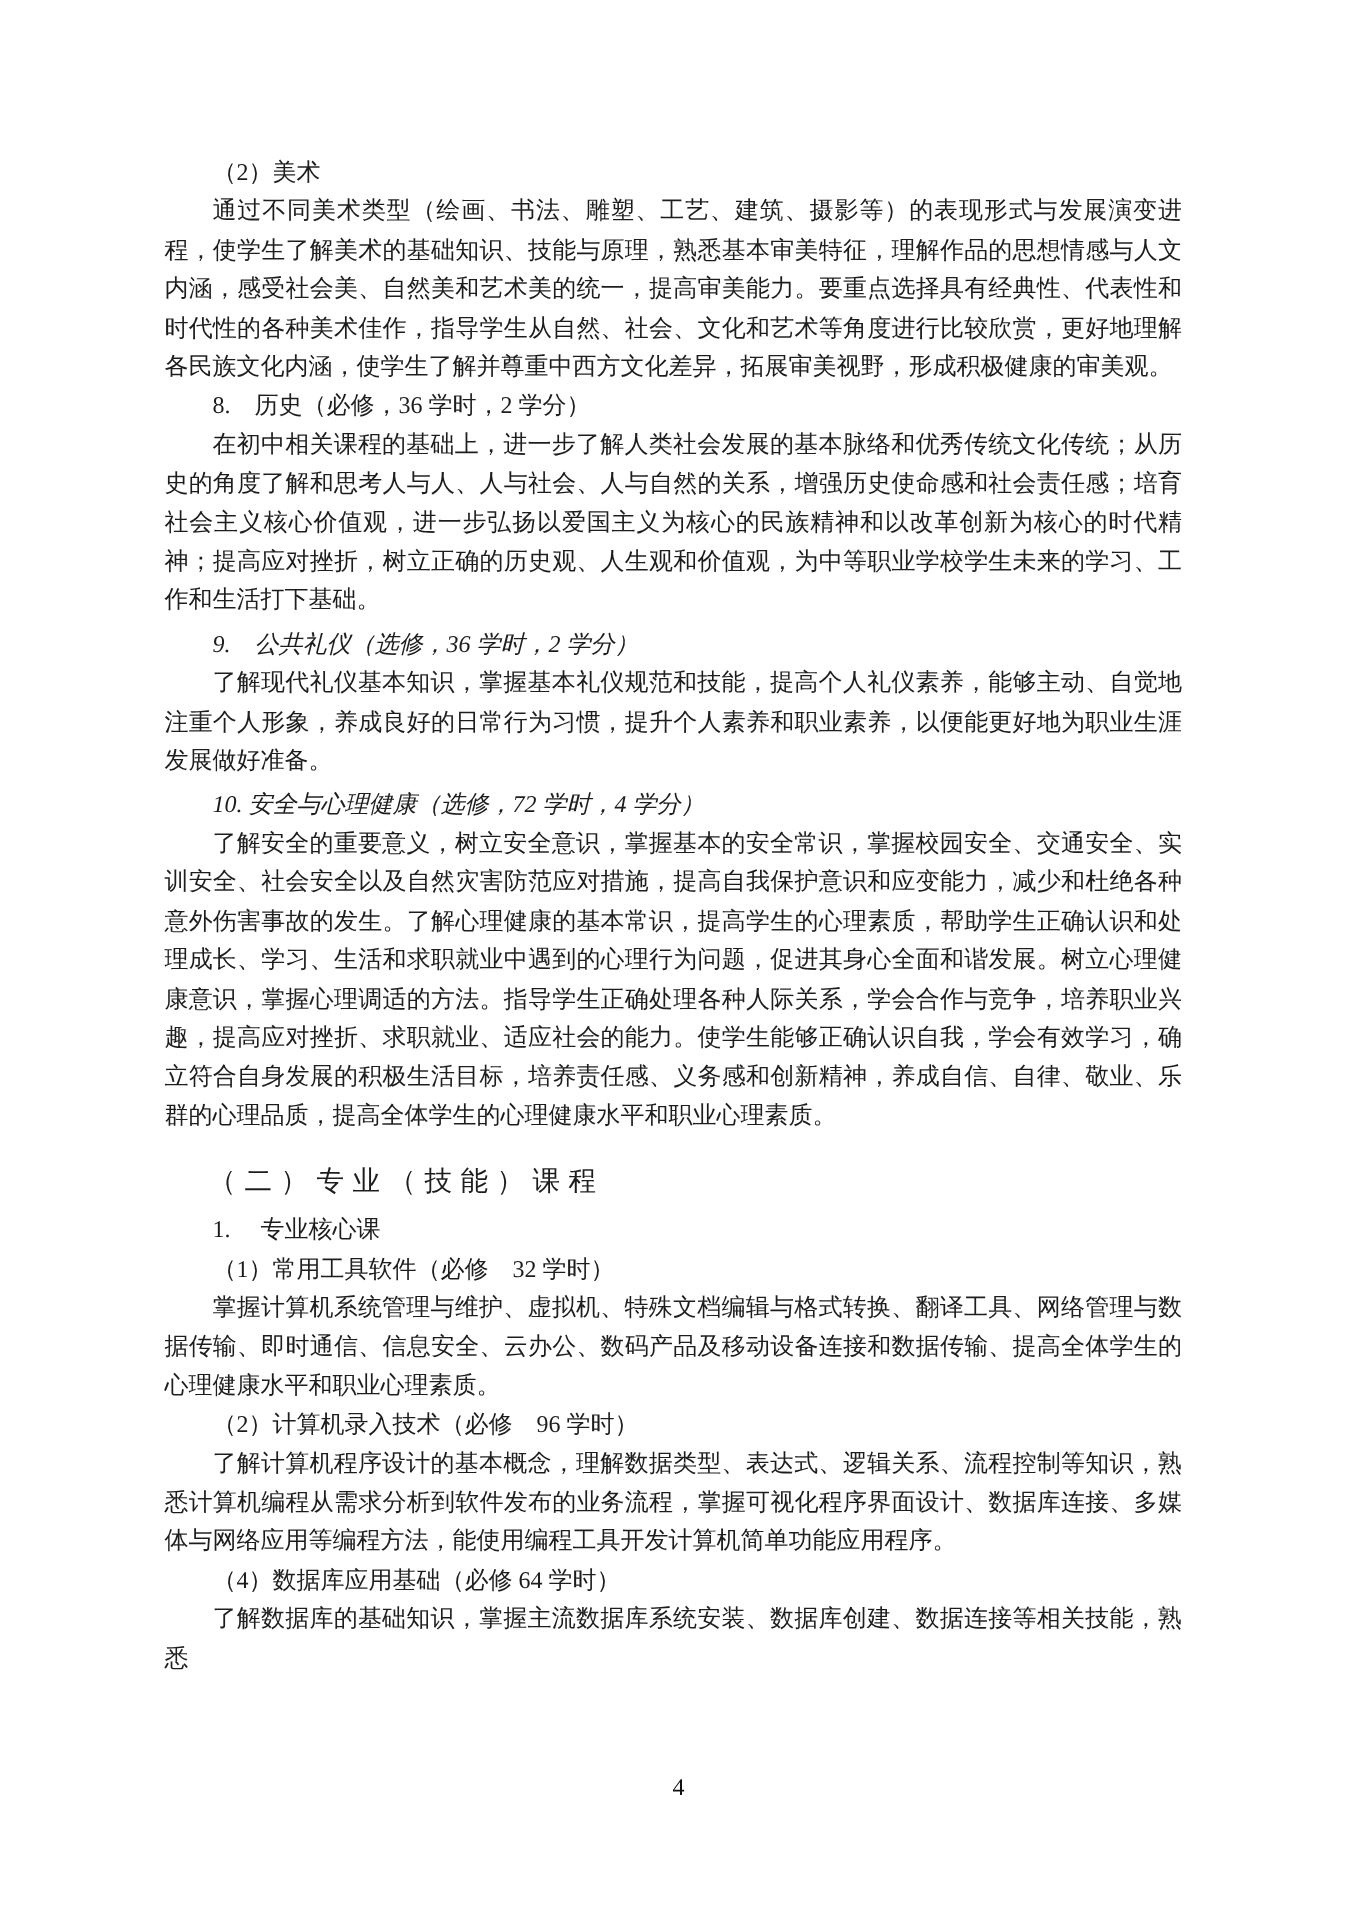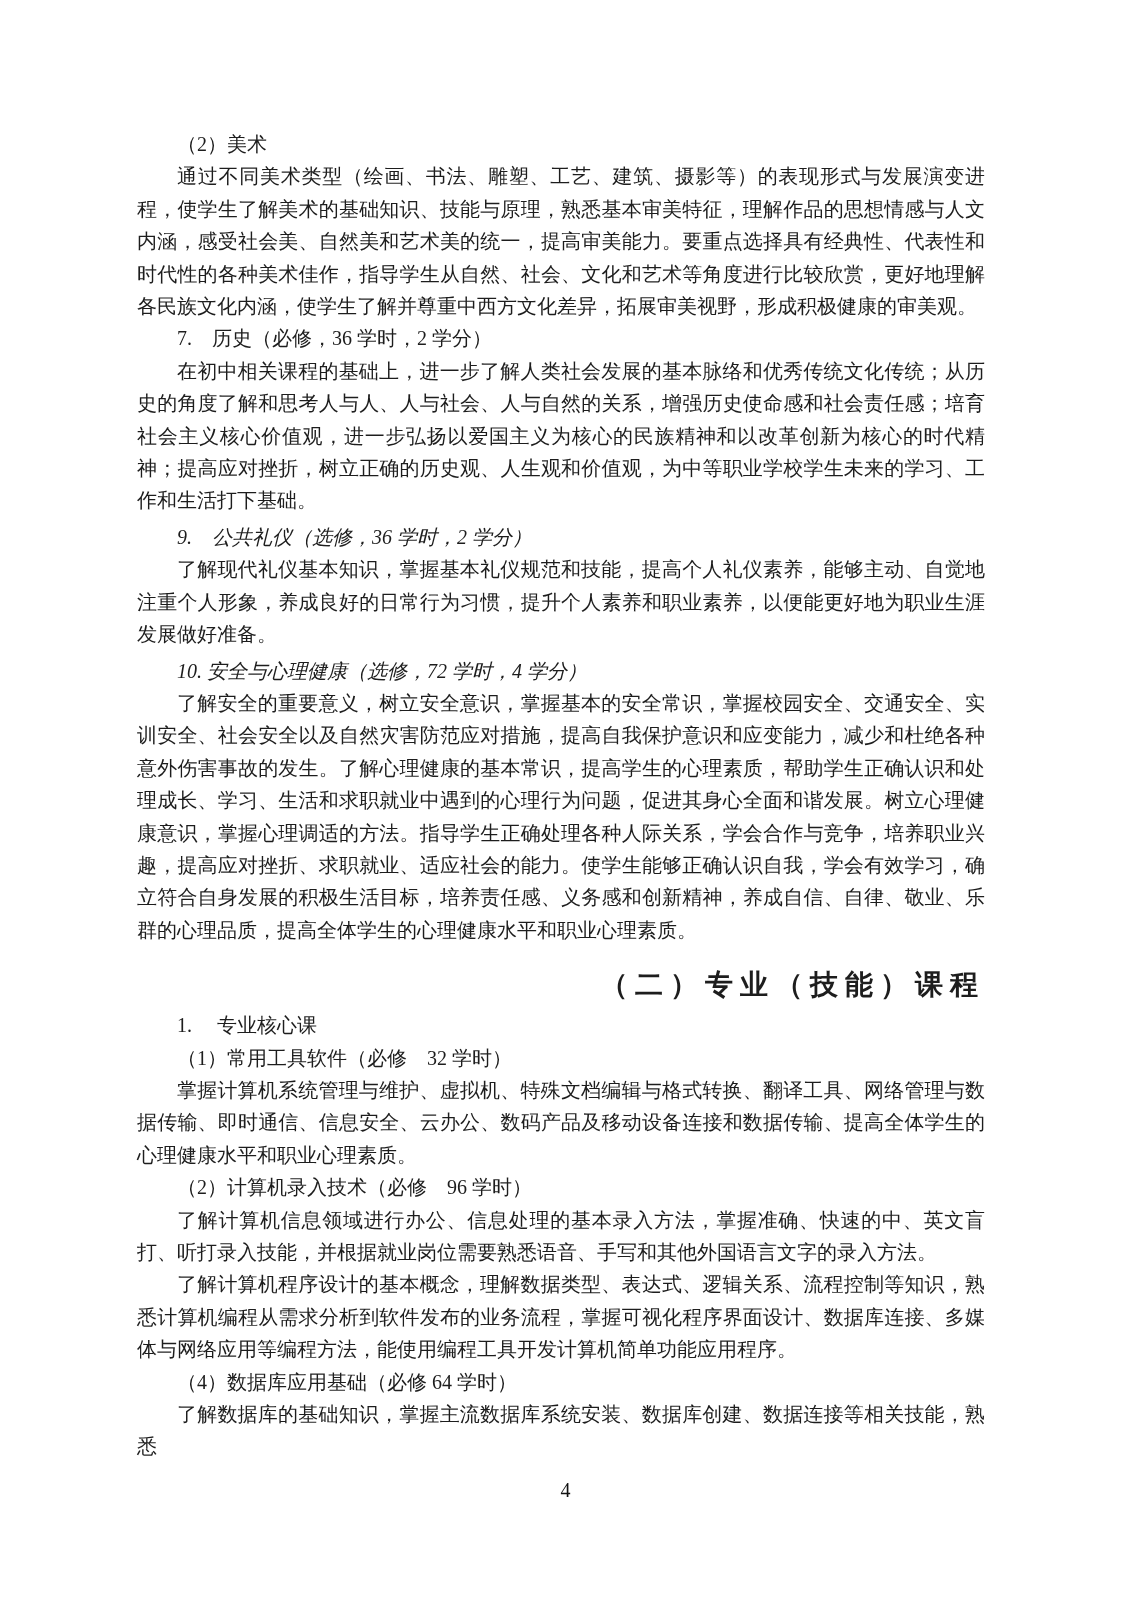--- a/index.html
+++ b/index.html
@@ -41,63 +41,61 @@
     line-height: 32.4px;
     text-indent: 2em;
     white-space: pre-wrap;
   }
   .h-num.gap-top {
     margin-top: 4px;
     font-style: italic;
   }
   .section-title {
     margin: 22px 0 8px 0;
-    font-size: 28px;
+    font-size: 23px;
     line-height: 33px;
-    font-weight: bold;
+    font-weight: normal;
     letter-spacing: 7px;
     text-indent: 1.6em;
-    text-align: right;
   }
   .page-number {
     position: absolute;
     top: 1476px;
     left: 0;
     width: 1131px;
     text-align: center;
     font-size: 20px;
     line-height: 28px;
     color: #111111;
   }
 </style>
 </head>
 <body>
 
 <div class="page">
   <p class="h-num">（2）美术</p>
   <p class="para">通过不同美术类型（绘画、书法、雕塑、工艺、建筑、摄影等）的表现形式与发展演变进程，使学生了解美术的基础知识、技能与原理，熟悉基本审美特征，理解作品的思想情感与人文内涵，感受社会美、自然美和艺术美的统一，提高审美能力。要重点选择具有经典性、代表性和时代性的各种美术佳作，指导学生从自然、社会、文化和艺术等角度进行比较欣赏，更好地理解各民族文化内涵，使学生了解并尊重中西方文化差异，拓展审美视野，形成积极健康的审美观。</p>
 
-  <p class="h-num">7.　历史（必修，36 学时，2 学分）</p>
+  <p class="h-num">8.　历史（必修，36 学时，2 学分）</p>
   <p class="para">在初中相关课程的基础上，进一步了解人类社会发展的基本脉络和优秀传统文化传统；从历史的角度了解和思考人与人、人与社会、人与自然的关系，增强历史使命感和社会责任感；培育社会主义核心价值观，进一步弘扬以爱国主义为核心的民族精神和以改革创新为核心的时代精神；提高应对挫折，树立正确的历史观、人生观和价值观，为中等职业学校学生未来的学习、工作和生活打下基础。</p>
 
   <p class="h-num gap-top">9.　公共礼仪（选修，36 学时，2 学分）</p>
   <p class="para">了解现代礼仪基本知识，掌握基本礼仪规范和技能，提高个人礼仪素养，能够主动、自觉地注重个人形象，养成良好的日常行为习惯，提升个人素养和职业素养，以便能更好地为职业生涯发展做好准备。</p>
 
   <p class="h-num gap-top">10. 安全与心理健康（选修，72 学时，4 学分）</p>
   <p class="para">了解安全的重要意义，树立安全意识，掌握基本的安全常识，掌握校园安全、交通安全、实训安全、社会安全以及自然灾害防范应对措施，提高自我保护意识和应变能力，减少和杜绝各种意外伤害事故的发生。了解心理健康的基本常识，提高学生的心理素质，帮助学生正确认识和处理成长、学习、生活和求职就业中遇到的心理行为问题，促进其身心全面和谐发展。树立心理健康意识，掌握心理调适的方法。指导学生正确处理各种人际关系，学会合作与竞争，培养职业兴趣，提高应对挫折、求职就业、适应社会的能力。使学生能够正确认识自我，学会有效学习，确立符合自身发展的积极生活目标，培养责任感、义务感和创新精神，养成自信、自律、敬业、乐群的心理品质，提高全体学生的心理健康水平和职业心理素质。</p>
 
   <p class="section-title">（二）专业（技能）课程</p>
 
   <p class="h-num">1.　 专业核心课</p>
 
   <p class="h-num">（1）常用工具软件（必修　32 学时）</p>
   <p class="para">掌握计算机系统管理与维护、虚拟机、特殊文档编辑与格式转换、翻译工具、网络管理与数据传输、即时通信、信息安全、云办公、数码产品及移动设备连接和数据传输、提高全体学生的心理健康水平和职业心理素质。</p>
 
   <p class="h-num">（2）计算机录入技术（必修　96 学时）</p>
-  <p class="para">了解计算机信息领域进行办公、信息处理的基本录入方法，掌握准确、快速的中、英文盲打、听打录入技能，并根据就业岗位需要熟悉语音、手写和其他外国语言文字的录入方法。</p>
 
   <p class="para">了解计算机程序设计的基本概念，理解数据类型、表达式、逻辑关系、流程控制等知识，熟悉计算机编程从需求分析到软件发布的业务流程，掌握可视化程序界面设计、数据库连接、多媒体与网络应用等编程方法，能使用编程工具开发计算机简单功能应用程序。</p>
 
   <p class="h-num">（4）数据库应用基础（必修 64 学时）</p>
   <p class="para cut">了解数据库的基础知识，掌握主流数据库系统安装、数据库创建、数据连接等相关技能，熟悉</p>
 </div>
 
 <div class="page-number">4</div>
 
 </body></html>

